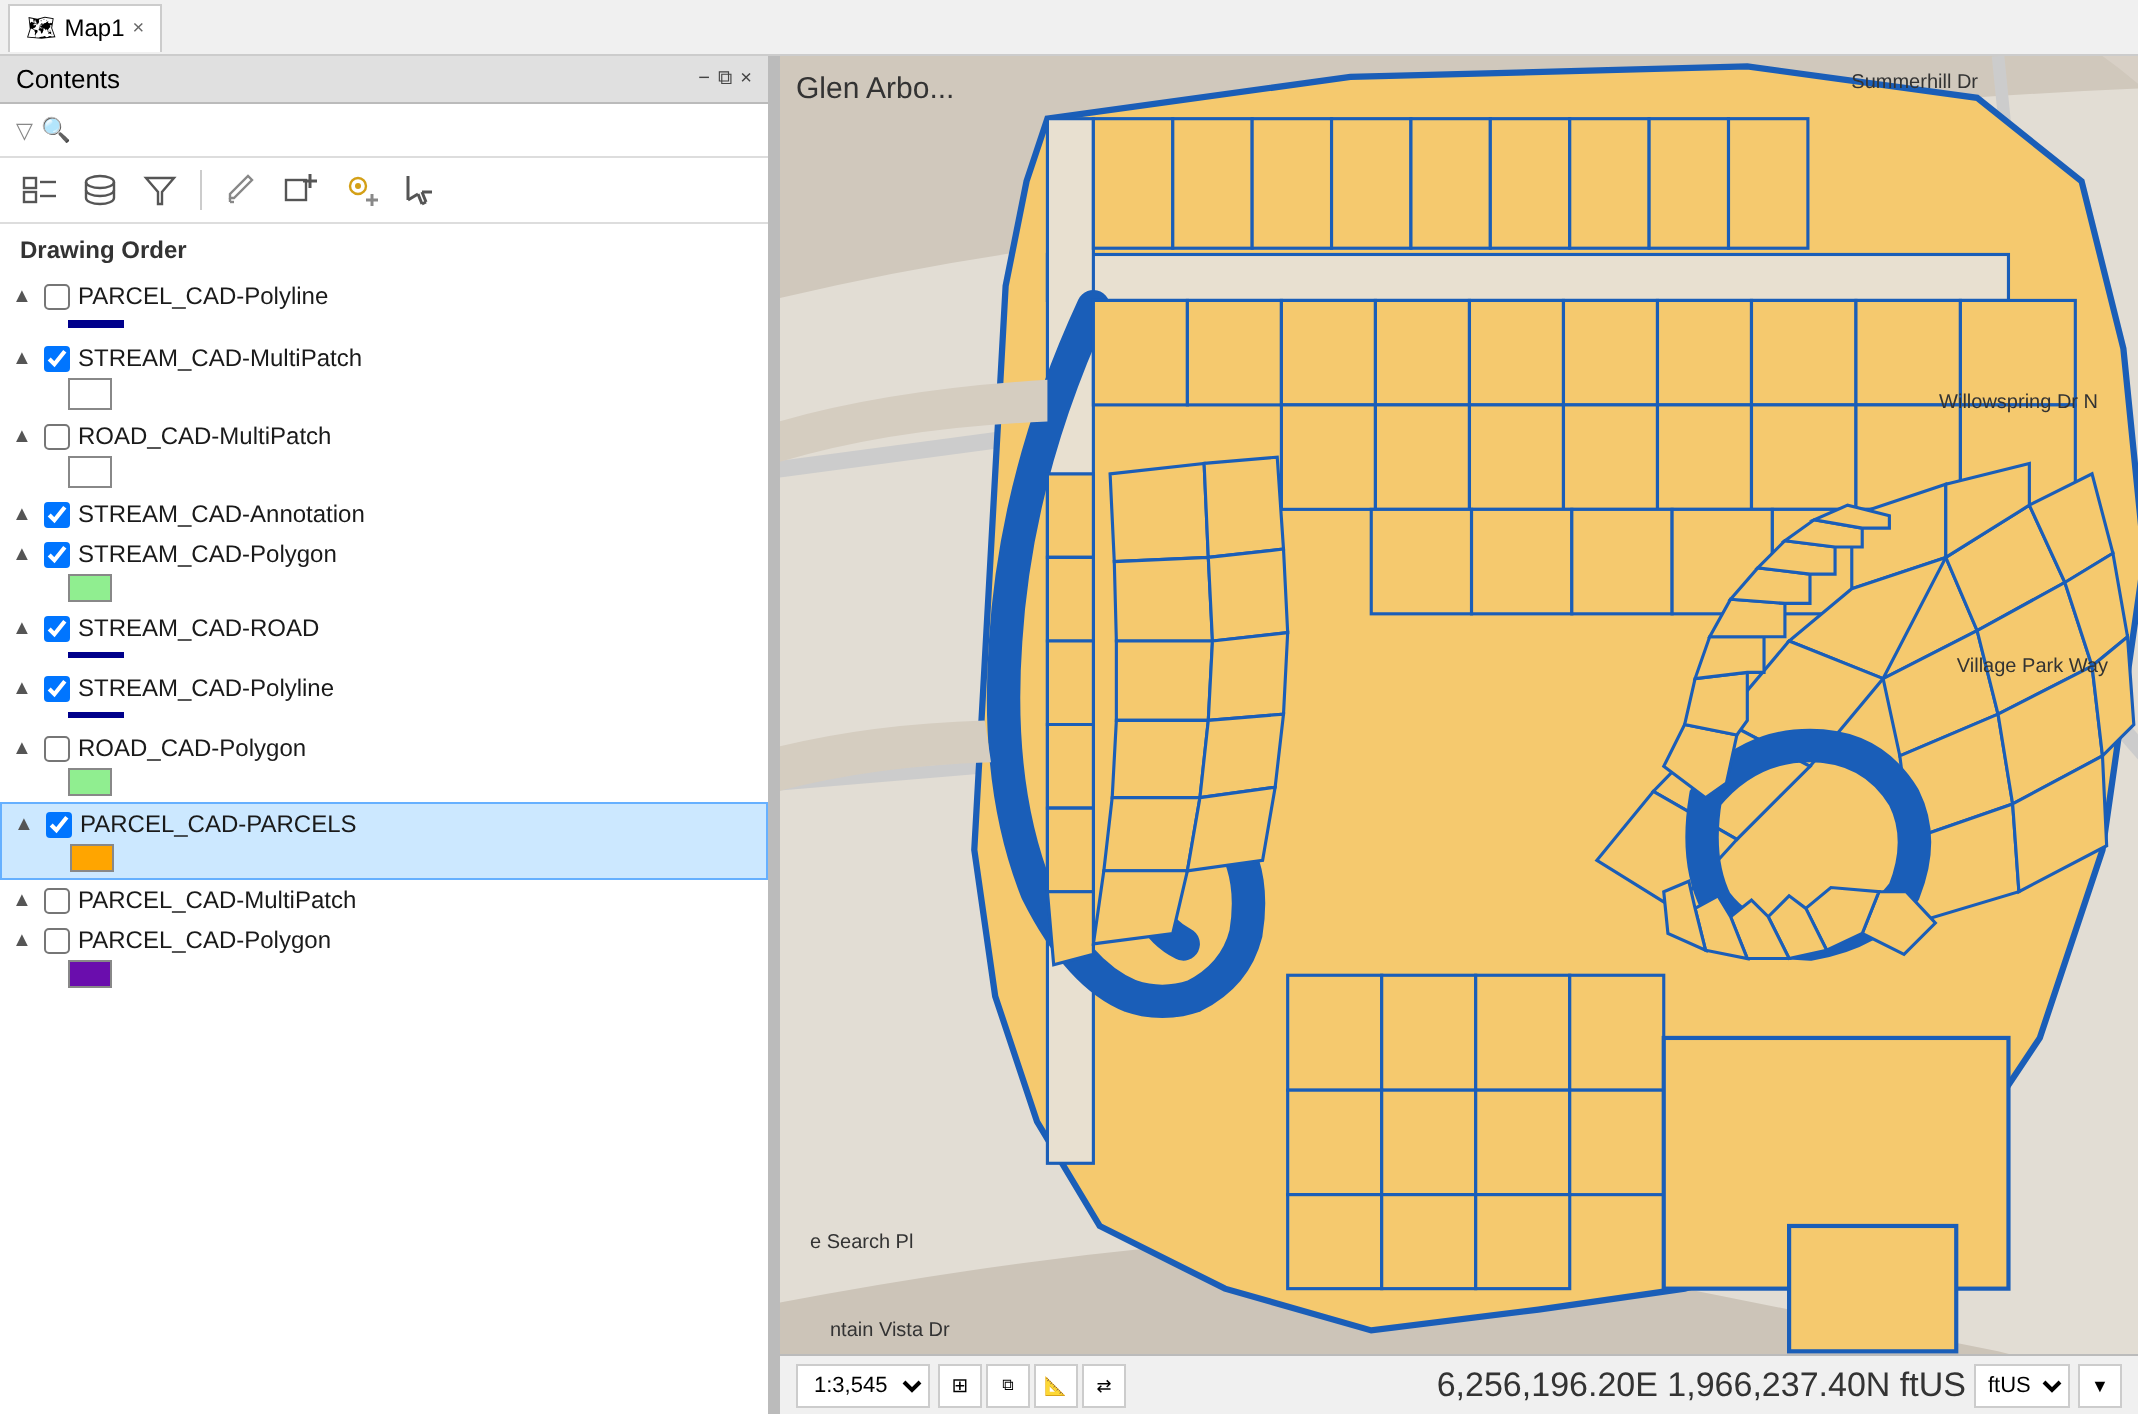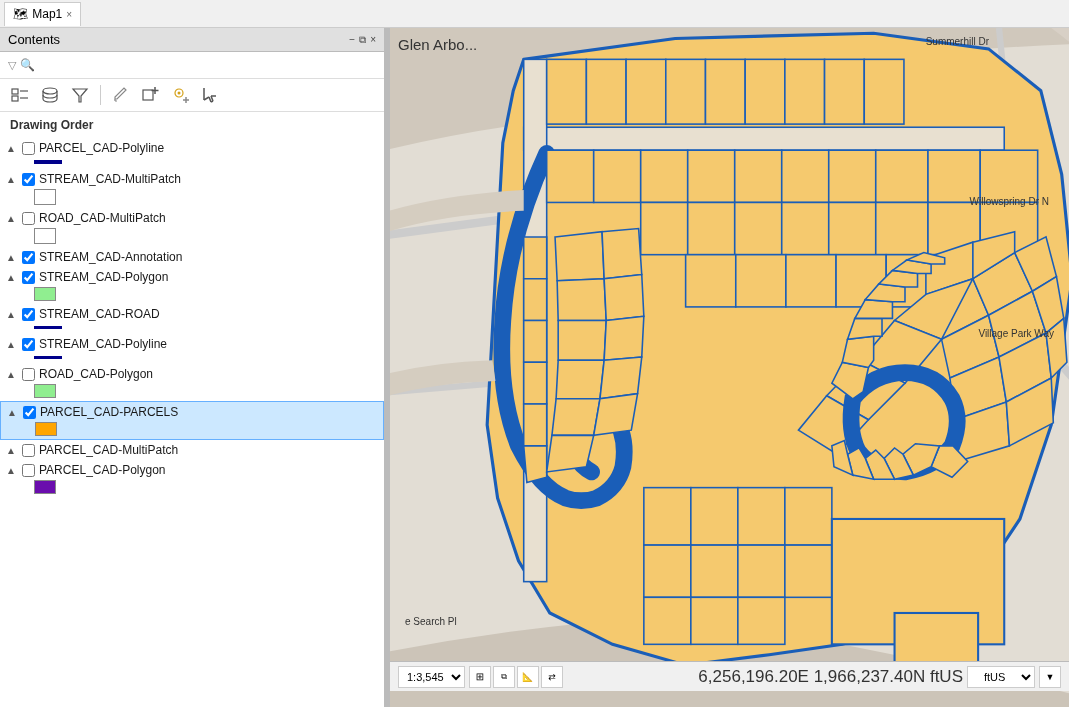--- a/index.html
+++ b/index.html
@@ -54,21 +54,21 @@
 
     
     .map-svg { position: absolute; inset: 0; width: 100%; height: 100%; }
 
     
     .status-bar { height: 30px; background: #f0f0f0; border-top: 1px solid #bbb; display: flex; align-items: center; padding: 0 8px; gap: 4px; }
     .scale-select { border: 1px solid #ccc; padding: 2px 4px; font-size: 11px; background: #fff; height: 22px; }
     .nav-tools { display: flex; gap: 2px; }
     .nav-btn { width: 22px; height: 22px; border: 1px solid #ccc; background: #fff; font-size: 10px; display: flex; align-items: center; justify-content: center; cursor: pointer; }
     .coords { margin-left: auto; font-size: 17px; color: #333; }
-    .units-select { border: 1px solid #ccc; padding: 2px 12px; font-size: 11px; background: #fff; height: 22px; }
+    .units-select { border: 1px solid #ccc; padding: 2px 2px; font-size: 11px; background: #fff; height: 22px; }
 
     
     .resize-handle { width: 5px; background: #bbb; cursor: ew-resize; }
 
     .layer-line-symbol { width: 28px; height: 4px; margin-left: 28px; margin-top: 4px; margin-bottom: 2px; }
   </style>
 </head>
 <body>
 
 <div class="top-bar">
@@ -422,21 +422,21 @@
       </svg>
 
       <div style="position:absolute;top:8px;left:8px;color:#333;font-size:15px;pointer-events:none;">Glen Arbo...</div>
       <div style="position:absolute;top:8px;right:80px;color:#333;font-size:10px;pointer-events:none;">Summerhill Dr</div>
       <div style="position:absolute;top:168px;right:20px;color:#333;font-size:10px;pointer-events:none;">Willowspring Dr N</div>
       <div style="position:absolute;top:300px;right:15px;color:#333;font-size:10px;pointer-events:none;">Village Park Way</div>
       <div style="position:absolute;bottom:80px;left:15px;color:#333;font-size:10px;pointer-events:none;">e Search Pl</div>
       <div style="position:absolute;bottom:36px;left:25px;color:#333;font-size:10px;pointer-events:none;">ntain Vista Dr</div>
     </div>
 
-    <div class="status-bar" style="position:absolute;bottom:16px;left:0;right:0;">
+    <div class="status-bar" style="position:absolute;bottom:0;left:0;right:0;">
       <select class="scale-select">
         <option>1:3,545</option>
       </select>
       <div class="nav-tools">
         <button class="nav-btn">⊞</button>
         <button class="nav-btn" style="font-size:8px;">⧉</button>
         <button class="nav-btn" style="font-size:9px;">📐</button>
         <button class="nav-btn" style="font-size:9px;">⇄</button>
       </div>
       <span class="coords">6,256,196.20E 1,966,237.40N ftUS</span>

